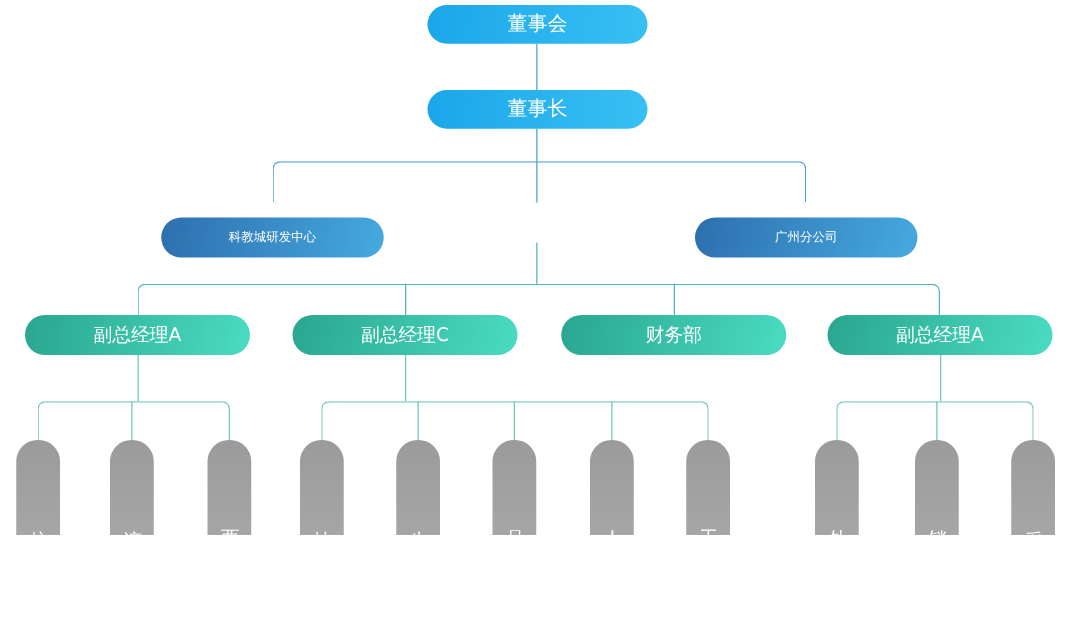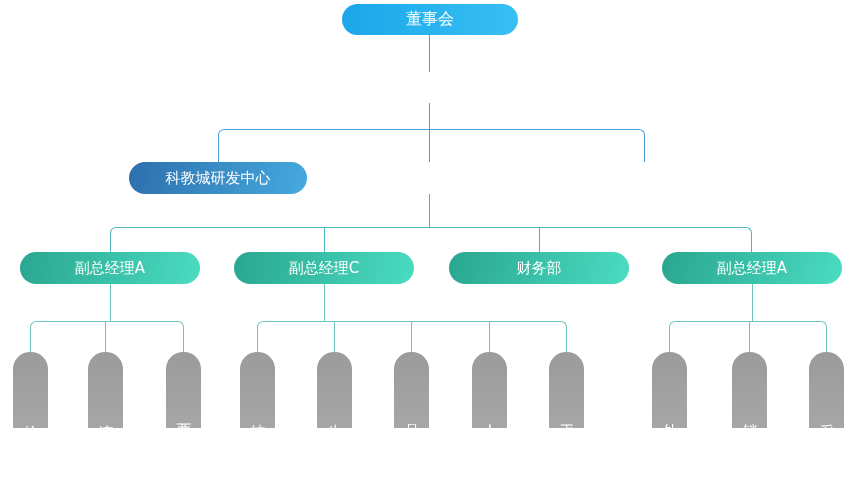--- a/index.html
+++ b/index.html
@@ -15,21 +15,21 @@
   body{font-family:"DejaVu Sans","Liberation Sans",sans-serif;}
   #canvas{
     position:relative;width:860px;height:428px;background:#ffffff;
     overflow:hidden;
   }
   .node{
     position:absolute;display:flex;align-items:center;justify-content:center;
     color:var(--text-on-pill);border-radius:16px;white-space:nowrap;
   }
   .lv12{background:linear-gradient(95deg,var(--blue-pill-a),var(--blue-pill-b));font-size:16px;}
-  .lv3{background:linear-gradient(105deg,var(--steel-pill-a),var(--steel-pill-b));font-size:15px;}
+  .lv3{background:linear-gradient(105deg,var(--steel-pill-a),var(--steel-pill-b));font-size:10px;margin-top:12px;}
   .lv4{background:linear-gradient(105deg,var(--teal-pill-a),var(--teal-pill-b));font-size:15px;}
   .lv5{
     background:linear-gradient(180deg,var(--gray-pill-a),var(--gray-pill-b));
     border-radius:17px;font-size:15px;
     writing-mode:vertical-rl;text-orientation:upright;letter-spacing:4px;
   }
   .vline{position:absolute;width:0;border-left:1px solid var(--line-blue);}
   .bracket{
     position:absolute;border-top:1px solid var(--line-blue);
     border-left:1px solid var(--line-blue);border-right:1px solid var(--line-blue);
@@ -61,22 +61,24 @@
   <div class="bracket teal-light" style="left:257px;top:321px;width:310px;height:31px;"></div>
   <div class="vline teal-light" style="left:334px;top:321px;height:31px;"></div>
   <div class="vline teal-light" style="left:411px;top:321px;height:31px;"></div>
   <div class="vline teal-light" style="left:489px;top:321px;height:31px;"></div>
 
   <div class="vline teal-light" style="left:752px;top:284px;height:37px;"></div>
   <div class="bracket teal-light" style="left:669px;top:321px;width:158px;height:31px;"></div>
   <div class="vline teal-light" style="left:749px;top:321px;height:31px;"></div>
 
   <div class="node lv12" style="left:342px;top:4px;width:176px;height:31px;">董事会</div>
+  <div class="node lv12" style="left:342px;top:72px;width:176px;height:31px;">董事长</div>
 
   <div class="node lv3" style="left:129px;top:162px;width:178px;height:32px;">科教城研发中心</div>
+  <div class="node lv3" style="left:556px;top:162px;width:178px;height:32px;">广州分公司</div>
 
   <div class="node lv4" style="left:20px;top:252px;width:180px;height:32px;">副总经理A</div>
   <div class="node lv4" style="left:234px;top:252px;width:180px;height:32px;">副总经理C</div>
   <div class="node lv4" style="left:449px;top:252px;width:180px;height:32px;">财务部</div>
   <div class="node lv4" style="left:662px;top:252px;width:180px;height:32px;">副总经理A</div>
 
   <div class="node lv5" style="left:13px;top:352px;width:35px;height:131px;">杭州办</div>
   <div class="node lv5" style="left:88px;top:352px;width:35px;height:131px;">济南办</div>
   <div class="node lv5" style="left:166px;top:352px;width:35px;height:131px;">西安办</div>
   <div class="node lv5" style="left:240px;top:352px;width:35px;height:131px;">技术部</div>

